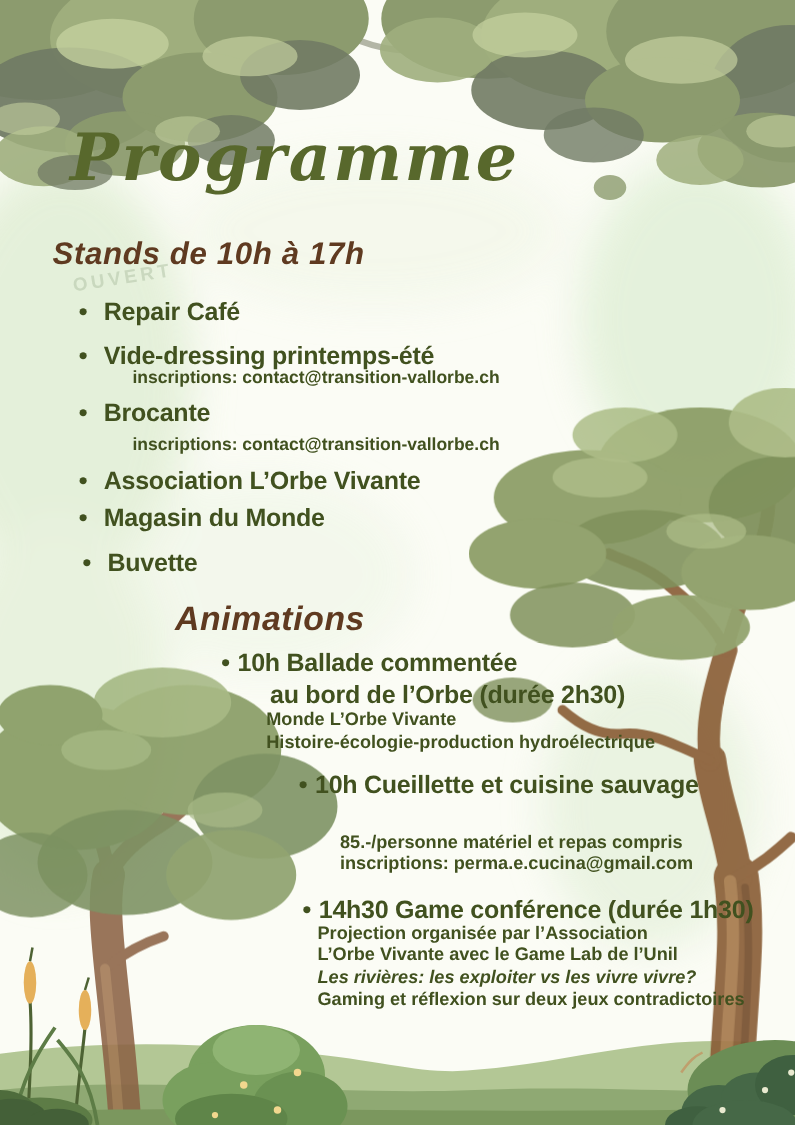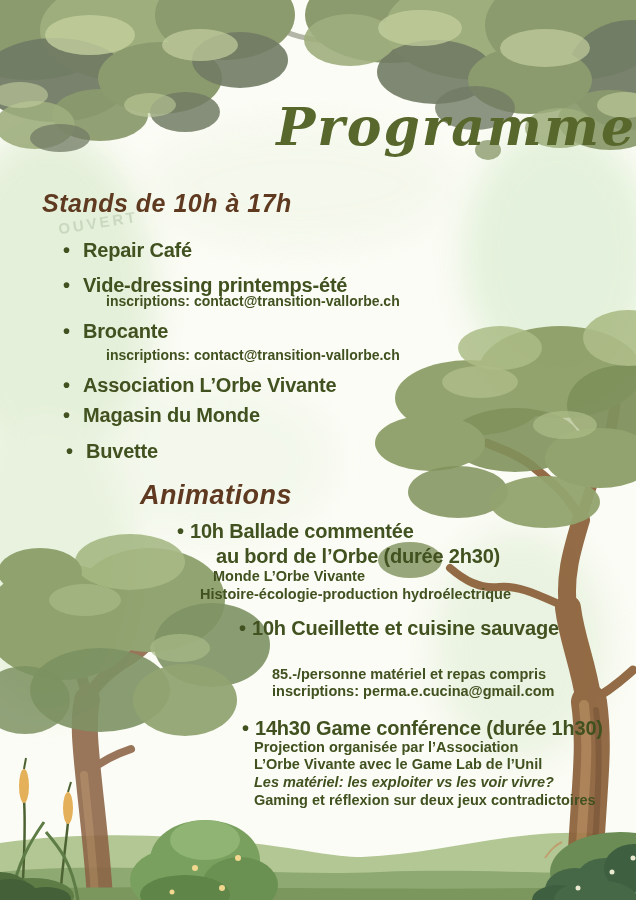--- a/index.html
+++ b/index.html
@@ -11,21 +11,21 @@
   svg.bg { position:absolute; left:0; top:0; width:636px; height:900px; }
   .layer { position:absolute; left:0; top:0; width:636px; height:900px; }
 
   .watermark {
     position:absolute; left:58px; top:214px;
     font-size:15px; font-weight:bold; letter-spacing:3px;
     color:#b7c8ac; opacity:.6; transform:rotate(-9deg);
   }
   .title {
     position:absolute; left:56px; top:96px; width:580px;
-    text-align:right; margin:0;
+    text-align:left; margin:0;
     font-family:cursive, "DejaVu Serif", serif;
     font-style:italic; font-weight:700; font-size:52px;
     color:#58682c; letter-spacing:2px;
   }
   .h-brown {
     position:absolute; margin:0;
     font-style:italic; font-weight:bold; color:#5f3a20;
   }
   .stands-heading { left:42px; top:189px; font-size:25px; letter-spacing:.5px; }
   .anim-heading  { left:140px; top:480px; font-size:27px; letter-spacing:.5px; }
@@ -228,26 +228,26 @@
 
     <div class="row" style="left:63px; top:404px;"><span class="bullet">•</span><span>Magasin du Monde</span></div>
 
     <div class="row" style="left:66px; top:440px;"><span class="bullet">•</span><span>Buvette</span></div>
 
     <h2 class="h-brown anim-heading">Animations</h2>
 
     <div class="arow" style="left:177px; top:520px;"><span class="bullet">•</span><span>10h Ballade commentée</span></div>
     <div class="arow" style="left:216px; top:545px;">au bord de l’Orbe (durée 2h30)</div>
     <div class="adetail" style="left:213px; top:568px;">Monde L’Orbe Vivante</div>
-    <div class="adetail" style="left:200px; top:586px;">Histoire-écologie-production hydroélectrique</div>
+    <div class="adetail" style="left:213px; top:586px;">Histoire-écologie-production hydroélectrique</div>
 
     <div class="arow" style="left:239px; top:617px;"><span class="bullet">•</span><span>10h Cueillette et cuisine sauvage</span></div>
     <div class="adetail" style="left:272px; top:666px;">85.-/personne matériel et repas compris</div>
     <div class="adetail" style="left:272px; top:683px;">inscriptions: perma.e.cucina@gmail.com</div>
 
     <div class="arow" style="left:242px; top:717px;"><span class="bullet">•</span><span>14h30 Game conférence (durée 1h30)</span></div>
     <div class="adetail" style="left:254px; top:756px;">L’Orbe Vivante avec le Game Lab de l’Unil</div>
     <div class="adetail" style="left:254px; top:739px;">Projection organisée par l’Association</div>
-    <div class="adetail it" style="left:254px; top:774px;">Les matériel: les exploiter vs les voir vivre?</div>
+    <div class="adetail it" style="left:254px; top:774px;">Les rivières: les exploiter vs les vivre vivre?</div>
     <div class="adetail" style="left:254px; top:792px;">Gaming et réflexion sur deux jeux contradictoires</div>
 
   </div>
 </div>
 
 </body></html>

